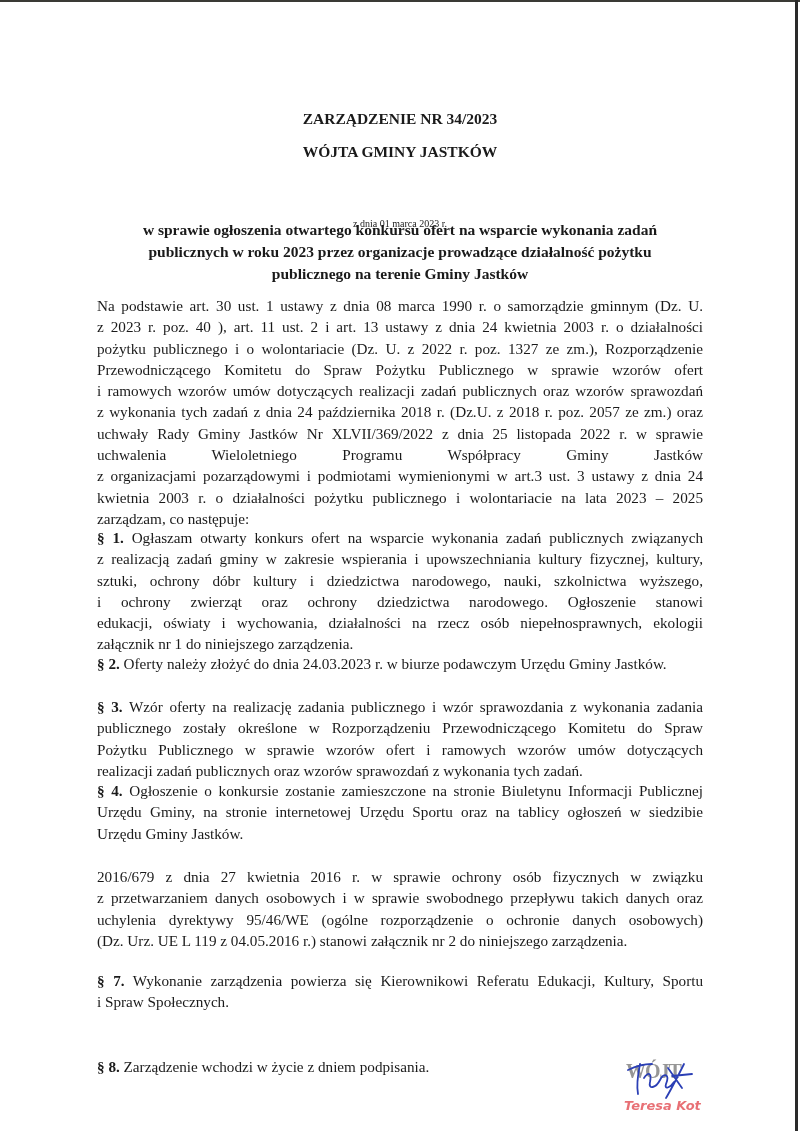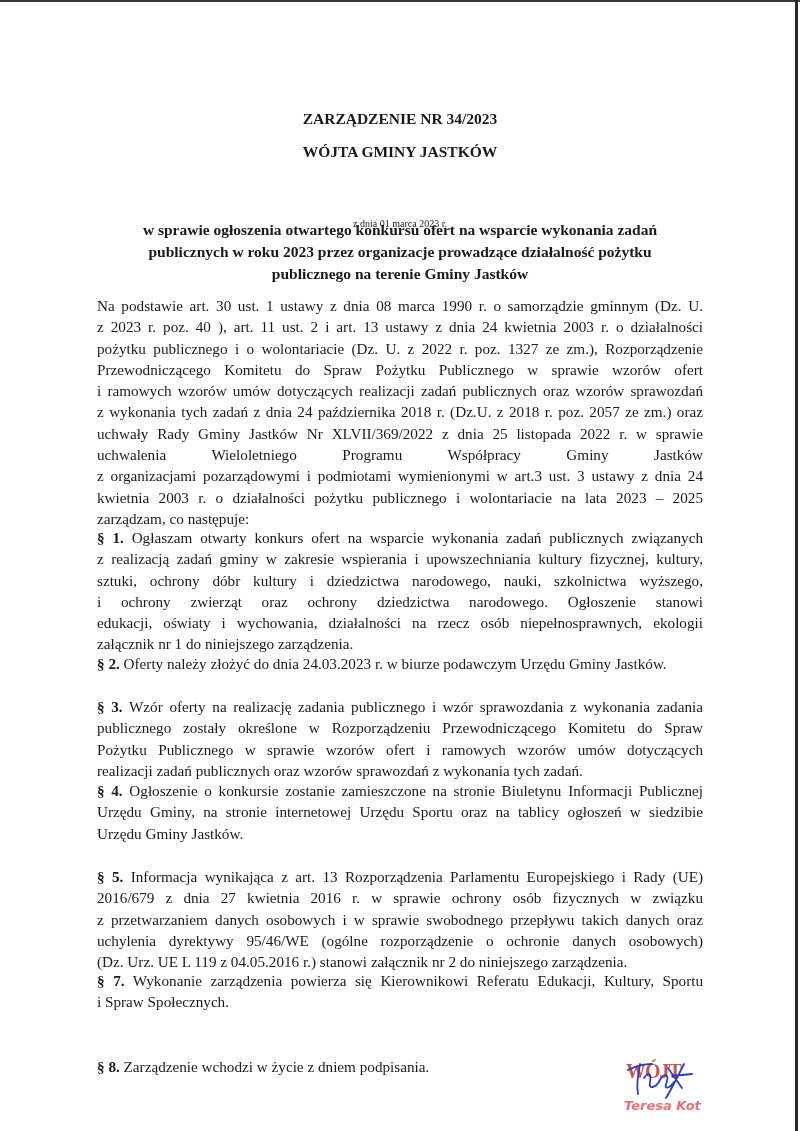--- a/index.html
+++ b/index.html
@@ -29,21 +29,21 @@
   .sec { font-weight: bold; }
   #p0 { top: 295px; }
   #p1 { top: 527px; }
   #p2 { top: 653px; }
   #p3 { top: 696px; }
   #p4 { top: 780px; }
   #p5 { top: 866px; }
   #p6 { top: 970px; }
   #p7 { top: 1033px; margin-top: 23px; }
   .stamp { position: absolute; left: 622px; top: 1058px; width: 90px; height: 66px; }
-  .stamp-word { position: absolute; left: 4px; top: 2px; color: #b91c1c; font-weight: bold; font-size: 20px; opacity: 0.75; letter-spacing: -1px; }
+  .stamp-word { position: absolute; left: 4px; top: 2px; color: #737373; font-weight: bold; font-size: 20px; opacity: 0.75; letter-spacing: -1px; }
   .stamp-name { position: absolute; left: 2px; top: 40px; color: #e4585e; font-weight: bold; font-size: 13px; font-style: italic; font-family: "DejaVu Sans", sans-serif; opacity: 0.85; }
   .sig { position: absolute; left: 0; top: 0; }
 </style>
 </head>
 <body>
 
 <div class="scan-top"></div>
 <div class="scan-right"></div>
 
 <div id="title" class="head bold">ZARZĄDZENIE NR  34/2023</div>
@@ -90,21 +90,20 @@
   <span class="line last">realizacji zadań publicznych oraz wzorów sprawozdań z wykonania tych zadań.</span>
 </div>
 
 <div id="p4" class="para">
   <span class="line"><b class="sec">§ 4.</b><span> Ogłoszenie o konkursie zostanie zamieszczone na stronie Biuletynu Informacji Publicznej</span></span>
   <span class="line">Urzędu Gminy, na stronie internetowej Urzędu Sportu oraz na tablicy ogłoszeń w siedzibie</span>
   <span class="line last">Urzędu Gminy Jastków.</span>
 </div>
 
 <div id="p5" class="para">
-  <span class="line"><b class="sec">§ 5.</b><span> Informacja wynikająca z art. 13 Rozporządzenia Parlamentu Europejskiego i Rady (UE)</span></span>
   <span class="line">2016/679 z dnia 27 kwietnia 2016 r. w sprawie ochrony osób fizycznych w związku</span>
   <span class="line">z przetwarzaniem danych osobowych i w sprawie swobodnego przepływu takich danych oraz</span>
   <span class="line">uchylenia dyrektywy 95/46/WE (ogólne rozporządzenie o ochronie danych osobowych)</span>
   <span class="line last">(Dz. Urz. UE L 119 z 04.05.2016 r.) stanowi załącznik nr 2 do niniejszego zarządzenia.</span>
 </div>
 
 <div id="p6" class="para">
   <span class="line"><b class="sec">§ 7.</b><span> Wykonanie zarządzenia powierza się Kierownikowi Referatu Edukacji, Kultury, Sportu</span></span>
   <span class="line last">i Spraw Społecznych.</span>
 </div>

